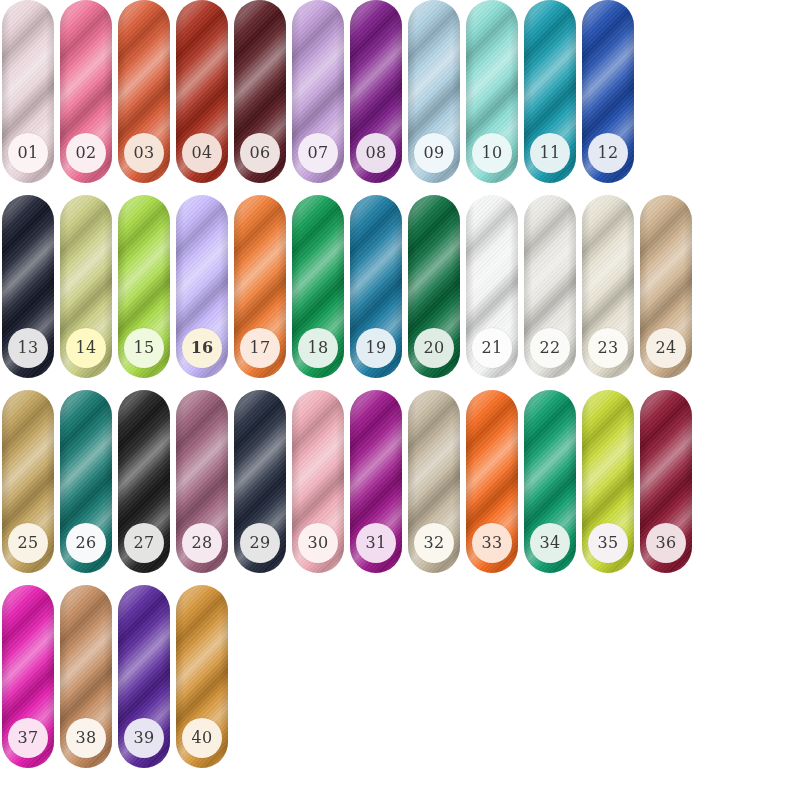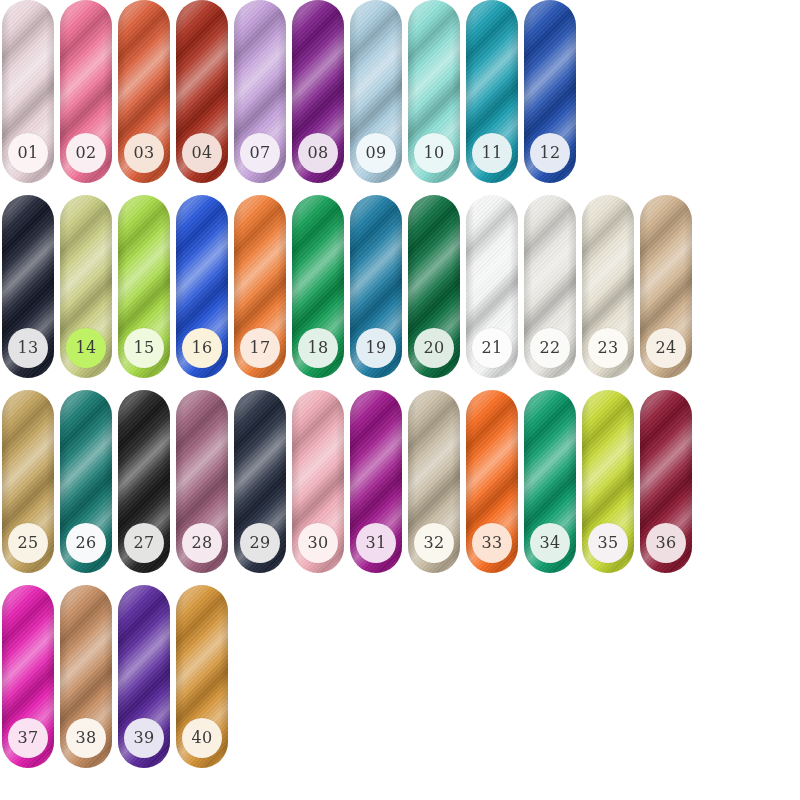--- a/index.html
+++ b/index.html
@@ -120,40 +120,42 @@
 
 <div id="swatch-board">
     <div class="swatch-row"><div class="swatch first-in-row" style="background-color: rgb(232, 210, 216);"><div class="weave"></div><div class="sheen"></div><div class="edge-shade"></div><div class="badge" style="background-color: rgb(251, 243, 244);">
           <span class="badge-label" style="color: rgb(58, 58, 58);">01</span>
         </div></div><div class="swatch" style="background-color: rgb(240, 107, 146);"><div class="weave"></div><div class="sheen"></div><div class="edge-shade"></div><div class="badge" style="background-color: rgb(251, 238, 242);">
           <span class="badge-label" style="color: rgb(58, 58, 58);">02</span>
         </div></div><div class="swatch" style="background-color: rgb(217, 85, 47);"><div class="weave"></div><div class="sheen"></div><div class="edge-shade"></div><div class="badge" style="background-color: rgb(247, 228, 216);">
           <span class="badge-label" style="color: rgb(58, 58, 58);">03</span>
         </div></div><div class="swatch" style="background-color: rgb(171, 42, 24);"><div class="weave"></div><div class="sheen"></div><div class="edge-shade"></div><div class="badge" style="background-color: rgb(242, 222, 214);">
           <span class="badge-label" style="color: rgb(58, 58, 58);">04</span>
+        </div></div><div class="swatch" style="background-color: rgb(89, 25, 31);"><div class="weave"></div><div class="sheen"></div><div class="edge-shade"></div><div class="badge" style="background-color: rgb(237, 226, 224);">
+          <span class="badge-label" style="color: rgb(58, 58, 58);">06</span>
         </div></div><div class="swatch" style="background-color: rgb(192, 154, 216);"><div class="weave"></div><div class="sheen"></div><div class="edge-shade"></div><div class="badge" style="background-color: rgb(243, 236, 247);">
           <span class="badge-label" style="color: rgb(58, 58, 58);">07</span>
         </div></div><div class="swatch" style="background-color: rgb(122, 23, 135);"><div class="weave"></div><div class="sheen"></div><div class="edge-shade"></div><div class="badge" style="background-color: rgb(236, 224, 238);">
           <span class="badge-label" style="color: rgb(58, 58, 58);">08</span>
         </div></div><div class="swatch" style="background-color: rgb(168, 204, 223);"><div class="weave"></div><div class="sheen"></div><div class="edge-shade"></div><div class="badge" style="background-color: rgb(240, 247, 251);">
           <span class="badge-label" style="color: rgb(58, 58, 58);">09</span>
         </div></div><div class="swatch" style="background-color: rgb(133, 220, 210);"><div class="weave"></div><div class="sheen"></div><div class="edge-shade"></div><div class="badge" style="background-color: rgb(233, 248, 246);">
           <span class="badge-label" style="color: rgb(58, 58, 58);">10</span>
         </div></div><div class="swatch" style="background-color: rgb(15, 154, 174);"><div class="weave"></div><div class="sheen"></div><div class="edge-shade"></div><div class="badge" style="background-color: rgb(227, 241, 243);">
           <span class="badge-label" style="color: rgb(58, 58, 58);">11</span>
         </div></div><div class="swatch" style="background-color: rgb(27, 75, 176);"><div class="weave"></div><div class="sheen"></div><div class="edge-shade"></div><div class="badge" style="background-color: rgb(228, 233, 244);">
           <span class="badge-label" style="color: rgb(58, 58, 58);">12</span>
         </div></div></div>
     <div class="swatch-row"><div class="swatch first-in-row" style="background-color: rgb(22, 26, 44);"><div class="weave"></div><div class="sheen"></div><div class="edge-shade"></div><div class="badge" style="background-color: rgb(227, 227, 229);">
           <span class="badge-label" style="color: rgb(58, 58, 58);">13</span>
-        </div></div><div class="swatch" style="background-color: rgb(200, 205, 126);"><div class="weave"></div><div class="sheen"></div><div class="edge-shade"></div><div class="badge" style="background-color: #bef264;">
+        </div></div><div class="swatch" style="background-color: rgb(200, 205, 126);"><div class="weave"></div><div class="sheen"></div><div class="edge-shade"></div><div class="badge" style="background-color: #fef9c3;">
           <span class="badge-label" style="color: rgb(58, 58, 58);">14</span>
         </div></div><div class="swatch" style="background-color: rgb(164, 218, 62);"><div class="weave"></div><div class="sheen"></div><div class="edge-shade"></div><div class="badge" style="background-color: rgb(239, 249, 221);">
           <span class="badge-label" style="color: rgb(58, 58, 58);">15</span>
-        </div></div><div class="swatch" style="background-color: #1d4ed8;"><div class="weave"></div><div class="sheen"></div><div class="edge-shade"></div><div class="badge" style="background-color: rgb(251, 242, 220);">
+        </div></div><div class="swatch" style="background-color: #c4b5fd; font-weight: bold;"><div class="weave"></div><div class="sheen"></div><div class="edge-shade"></div><div class="badge" style="background-color: rgb(251, 242, 220);">
           <span class="badge-label" style="color: rgb(58, 58, 58);">16</span>
         </div></div><div class="swatch" style="background-color: rgb(240, 118, 43);"><div class="weave"></div><div class="sheen"></div><div class="edge-shade"></div><div class="badge" style="background-color: rgb(252, 233, 222);">
           <span class="badge-label" style="color: rgb(58, 58, 58);">17</span>
         </div></div><div class="swatch" style="background-color: rgb(8, 154, 77);"><div class="weave"></div><div class="sheen"></div><div class="edge-shade"></div><div class="badge" style="background-color: rgb(226, 241, 231);">
           <span class="badge-label" style="color: rgb(58, 58, 58);">18</span>
         </div></div><div class="swatch" style="background-color: rgb(19, 119, 160);"><div class="weave"></div><div class="sheen"></div><div class="edge-shade"></div><div class="badge" style="background-color: rgb(227, 238, 244);">
           <span class="badge-label" style="color: rgb(58, 58, 58);">19</span>
         </div></div><div class="swatch" style="background-color: rgb(4, 107, 58);"><div class="weave"></div><div class="sheen"></div><div class="edge-shade"></div><div class="badge" style="background-color: rgb(223, 236, 228);">
           <span class="badge-label" style="color: rgb(58, 58, 58);">20</span>
         </div></div><div class="swatch" style="background-color: rgb(243, 244, 244);"><div class="weave"></div><div class="sheen"></div><div class="edge-shade"></div><div class="badge" style="background-color: rgb(252, 252, 252);">

